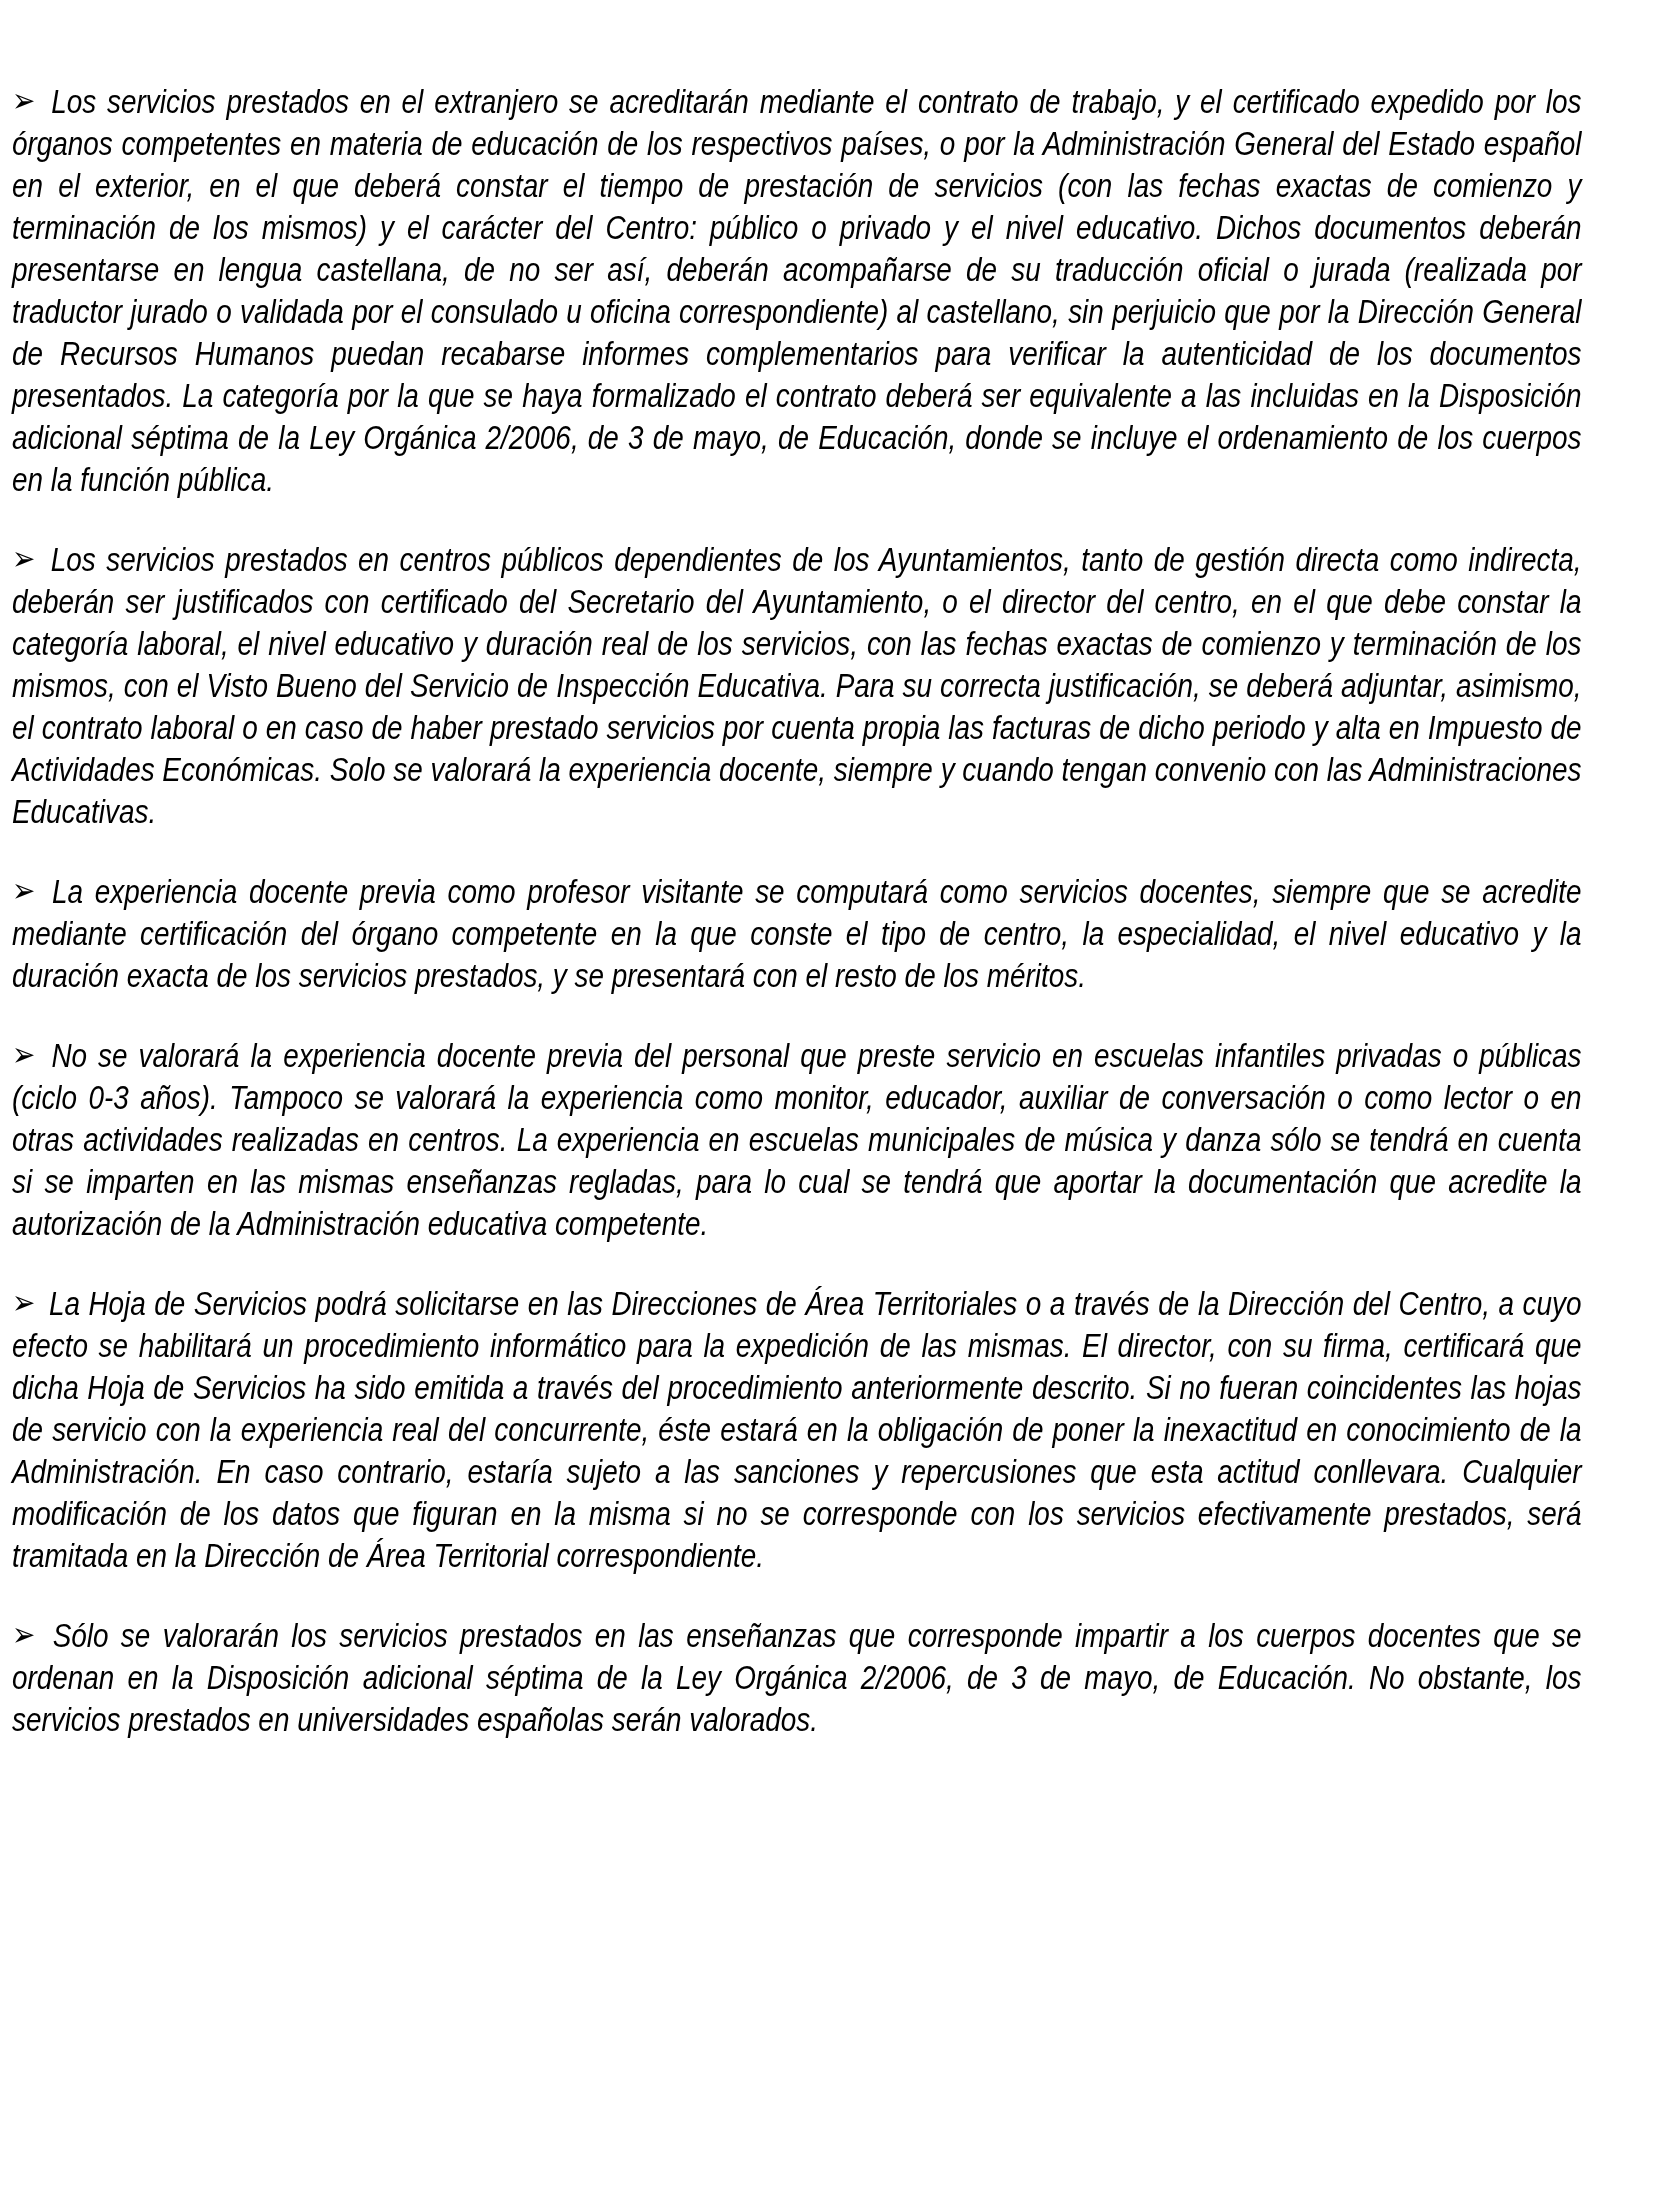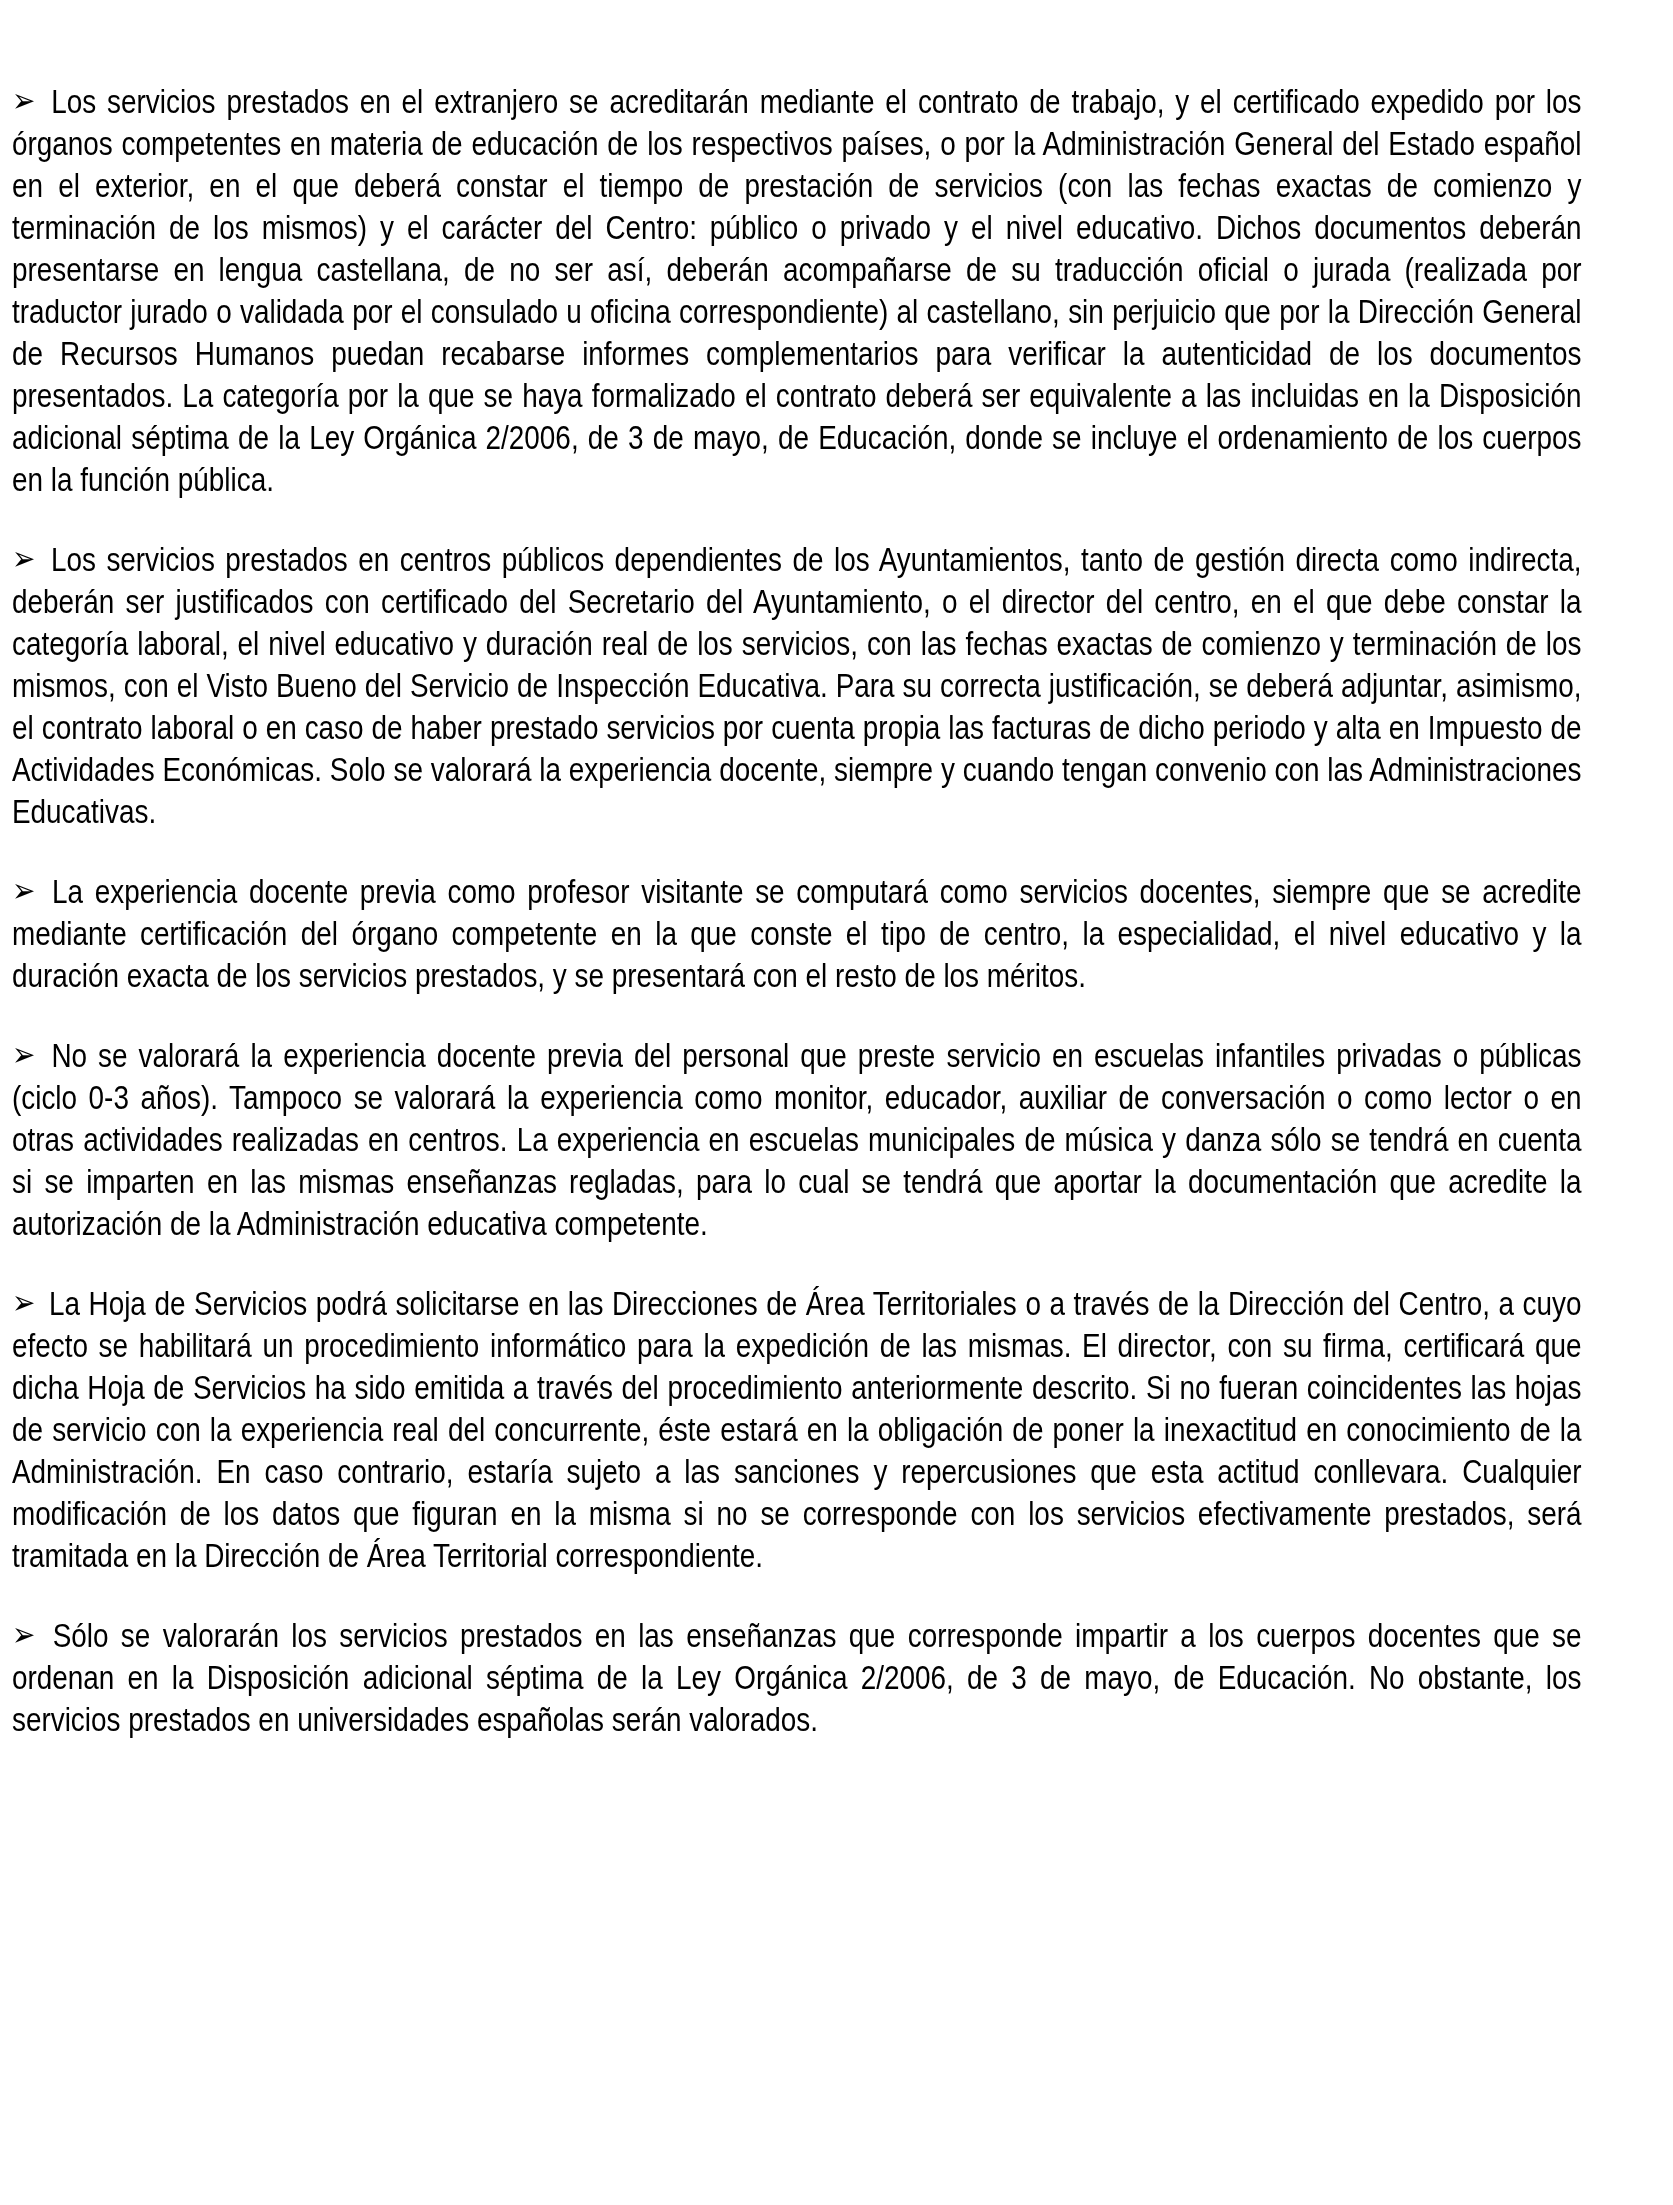--- a/index.html
+++ b/index.html
@@ -9,20 +9,21 @@
     height: 2205px;
     background: #ffffff;
     overflow: hidden;
   }
 
   .page {
     width: 1674px;
     height: 2205px;
     background: #ffffff;
     padding: 80px 92px 0 12.3px;
+    font-style: italic;
   }
 
   
   .content {
     width: 1914px;               
     transform: scaleX(0.82);
     transform-origin: 0 0;
   }
 
   .para {

